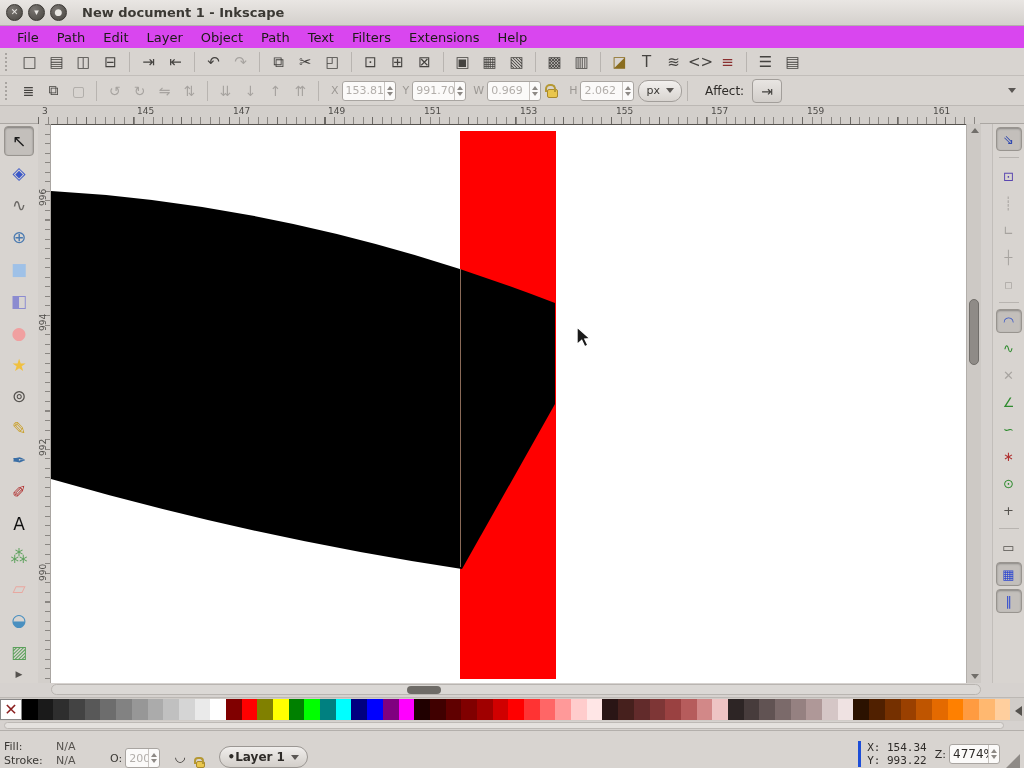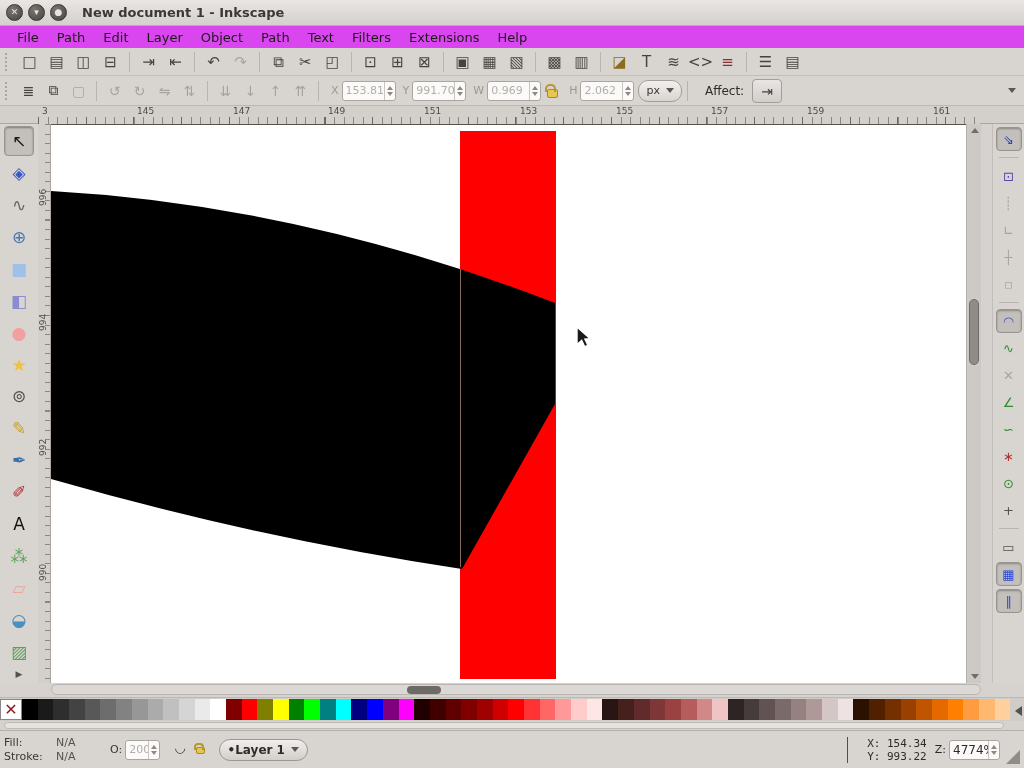--- a/index.html
+++ b/index.html
@@ -111,38 +111,38 @@
     display:flex; align-items:center; justify-content:center; font-weight:bold; }
   .swatch { flex:1 1 auto; }
   #palette-more { position:absolute; right:2px; top:8px; width:0; height:0;
     border-top:5px solid transparent; border-bottom:5px solid transparent; border-right:7px solid #55524e; }
   #palette-scroll { height:9px; background:#d6d2cf; }
   #palette-scroll .track { position:absolute; left:4px; top:1px; width:1000px; height:7px;
     background:#e4e1de; border:1px solid #bdb9b5; border-radius:4px; }
 
   
   #statusbar { height:38px; background:#d8d4d0; border-top:1px solid #b3afab;
-    display:flex; align-items:center; padding:0 4px; }
+    display:flex; align-items:flex-end; padding:0 4px; }
   #fillstroke { display:grid; grid-template-columns:52px 40px; font-size:11px; line-height:14px; color:#3a3834; }
   #fillstroke .v { color:#55524e; }
   #opacity { display:flex; align-items:center; margin-left:14px; }
   #opacity .lab { font-size:11px; color:#3a3834; margin-right:3px; }
   #opacity .spinbox .val { width:22px; }
   .mini-eye { font-size:13px; color:#2e2b28; margin:0 4px 4px 14px; }
   .mini-lock { width:9px; height:7px; background:#e9c64d; border:1px solid #a8892e; border-radius:2px;
     position:relative; margin:2px 6px 0 6px; }
   .mini-lock:before { content:''; position:absolute; top:-5px; left:-3px; width:6px; height:5px;
     border:2px solid #b59833; border-bottom:none; border-radius:4px 4px 0 0; }
   #layer-select { height:22px; background:linear-gradient(#f0eeec,#d2cec9); border:1px solid #9b9793;
     border-radius:11px; display:flex; align-items:center; padding:0 8px; margin-left:8px; font-size:12px;
     font-weight:bold; color:#2e2b28; }
   #status-message { margin-left:12px; font-size:13px; color:#1d1b18; white-space:nowrap; overflow:hidden; }
   #status-right { margin-left:auto; display:flex; align-items:center; }
   #coords { font-family:"DejaVu Sans Mono","Liberation Mono",monospace; font-size:11px; line-height:13px;
-    color:#2e2b28; text-align:left; border-left:1px solid #1d4ed8; padding-left:19px; }
+    color:#2e2b28; text-align:left; border-left:3px solid #1d4ed8; padding-left:6px; }
   #zoom-label { font-size:11px; margin:0 3px 0 8px; }
   #zoom-spin .val { color:#2e2b28; width:38px; font-size:12px; }
   #resize-grip { width:0; height:0; border-left:14px solid transparent; border-bottom:14px solid #8f8b87; margin:14px 0 0 6px; }
 </style>
 </head>
 <body>
 
 <div id="window">
 
   <div id="titlebar" class="row">

